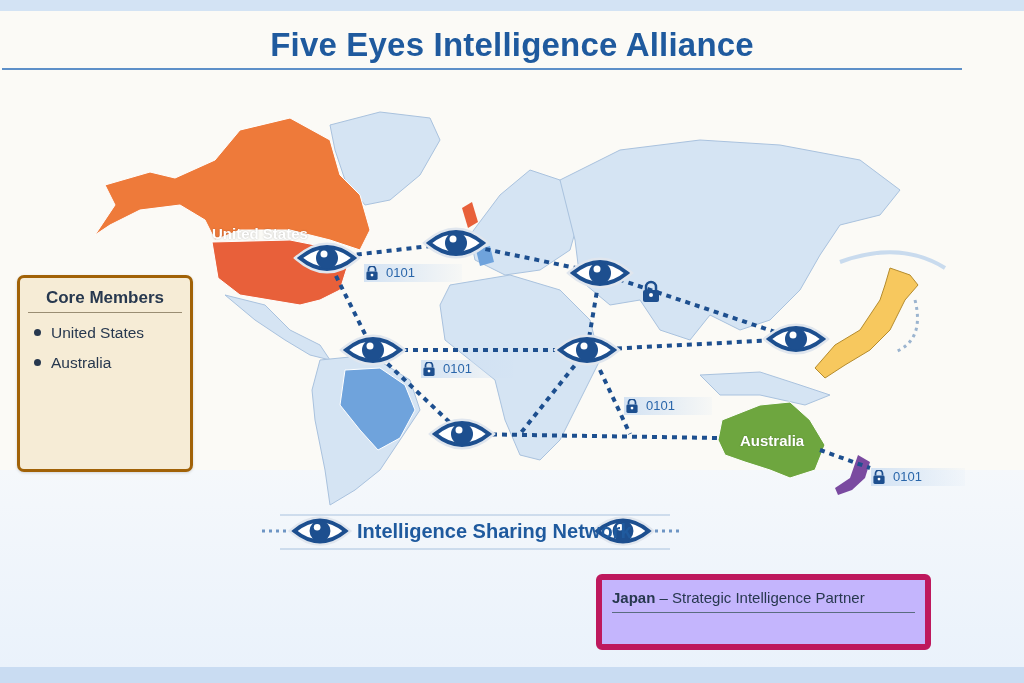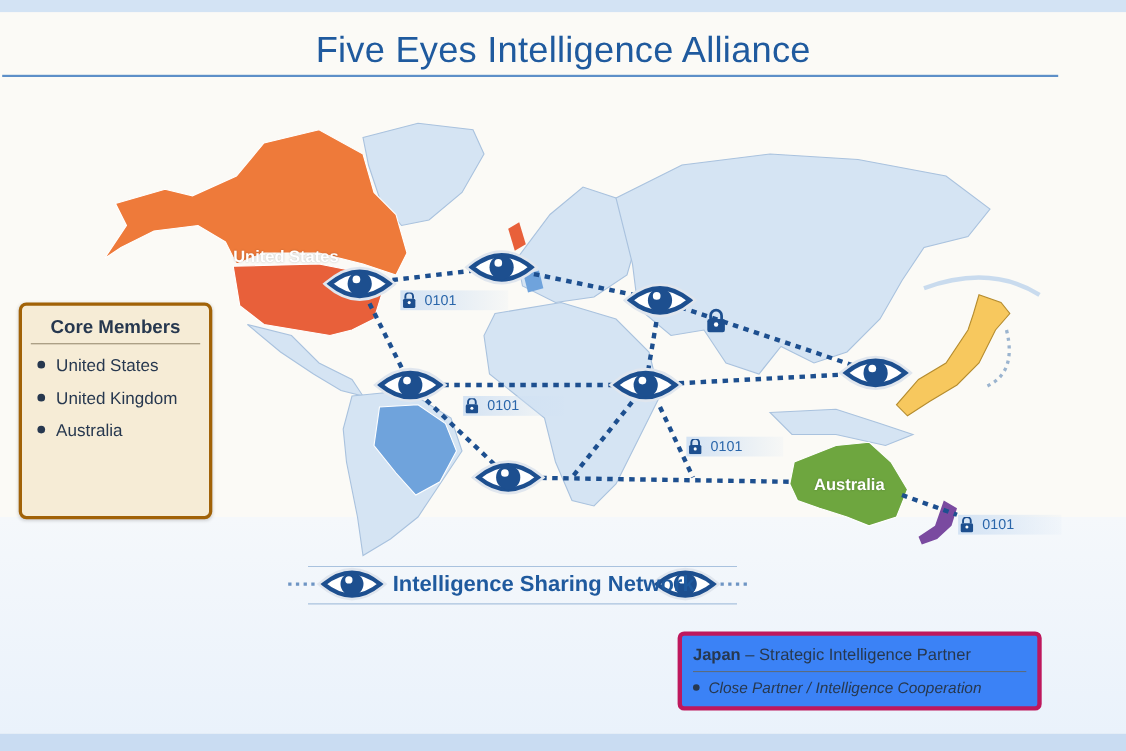--- a/index.html
+++ b/index.html
@@ -7,40 +7,40 @@
     width:1024px; height:683px; overflow:hidden; position:relative;
     background:#fbfaf6;
     font-family:"Liberation Sans", "DejaVu Sans", sans-serif;
   }
   .top-band { position:absolute; left:0; top:0; width:1024px; height:11px; background:#d3e3f4; }
   .bottom-band { position:absolute; left:0; top:667px; width:1024px; height:16px; background:#c9dcf2; }
   .lower-wash { position:absolute; left:0; top:470px; width:1024px; height:197px;
     background:linear-gradient(#f5f8fb, #eaf2fb); }
   .title {
     position:absolute; left:0; width:1024px; top:26px; text-align:center;
-    font-size:33px; font-weight:normal; color:#1f5a9e; letter-spacing:0.2px;
+    font-size:33px; font-weight:bold; color:#1f5a9e; letter-spacing:0.2px;
     font-family:"Liberation Sans", sans-serif;
   }
   .title-rule { position:absolute; left:2px; top:68px; width:960px; height:2px; background:#5d8fc8; }
   svg.map { position:absolute; left:0; top:0; }
   .core-box {
     position:absolute; left:17px; top:275px; width:170px; height:191px;
     background:#f6ecd6; border:3px solid #a16207; border-radius:7px;
     box-shadow:0 1px 3px rgba(0,0,0,0.15);
   }
   .core-title { position:absolute; left:0; width:170px; top:10px; text-align:center;
     font-size:17px; font-weight:bold; color:#27384f; }
   .core-rule { position:absolute; left:8px; width:154px; top:34px; height:1px; background:#9a8d73; }
   .core-list { position:absolute; left:14px; top:40px; margin:0; padding:0; list-style:none; }
   .core-list li { height:29.5px; line-height:29.5px; font-size:15.5px; color:#27384f; white-space:nowrap; }
   .bullet { display:inline-block; width:7px; height:7px; border-radius:50%; background:#27384f;
     margin-right:10px; vertical-align:middle; position:relative; top:-1px; }
   .partner-box {
-    position:absolute; left:616px; top:574px; width:323px; height:64px;
-    background:#3b82f6; border:4px solid #be185d; border-radius:6px;
+    position:absolute; left:596px; top:574px; width:323px; height:64px;
+    background:#c4b5fd; border:6px solid #be185d; border-radius:6px;
   }
   .partner-title { position:absolute; left:10px; top:9px; font-size:15px; color:#27384f; white-space:nowrap; }
   .partner-title b { font-weight:bold; }
   .partner-rule { position:absolute; left:10px; width:303px; top:32px; height:1px; background:#5a6c80; }
   .partner-item { position:absolute; left:10px; top:39px; font-size:14px; font-style:italic; color:#27384f; white-space:nowrap; }
   .partner-item .bullet { width:6px; height:6px; margin-right:8px; }
   .legend-text { position:absolute; left:357px; top:520px; font-size:20px; font-weight:bold; color:#1f5a9e; white-space:nowrap; }
   .map-label { position:absolute; color:#fff; font-weight:bold; font-size:15px; white-space:nowrap; text-shadow:0 0 2px rgba(0,0,0,0.25); }
   .bin-tag { position:absolute; height:18px; background:linear-gradient(90deg, rgba(207,224,243,0.9), rgba(207,224,243,0.1));
     color:#2a66aa; font-size:13px; font-weight:normal; line-height:18px; padding-left:22px; white-space:nowrap; }
@@ -184,24 +184,22 @@
       <circle cx="8" cy="13" r="2" fill="#fff"></circle>
     </svg>
   <span>0101</span>
 </div>
 
 <div class="core-box">
   <div class="core-title">Core Members</div>
   <div class="core-rule"></div>
   <ul class="core-list">
     <li><span class="bullet"></span><span>United States</span></li>
-    <li><span class="bullet"></span><span>United Kingdom</span></li>
     <li><span class="bullet"></span><span>Australia</span></li>
   </ul>
 </div>
 
 <div class="legend-text">Intelligence Sharing Network</div>
 
 <div class="partner-box">
   <div class="partner-title"><b>Japan</b><span> – </span><span>Strategic Intelligence Partner</span></div>
   <div class="partner-rule"></div>
-  <div class="partner-item"><span class="bullet"></span><span>Close Partner / Intelligence Cooperation</span></div>
 </div>
 
 </body></html>

